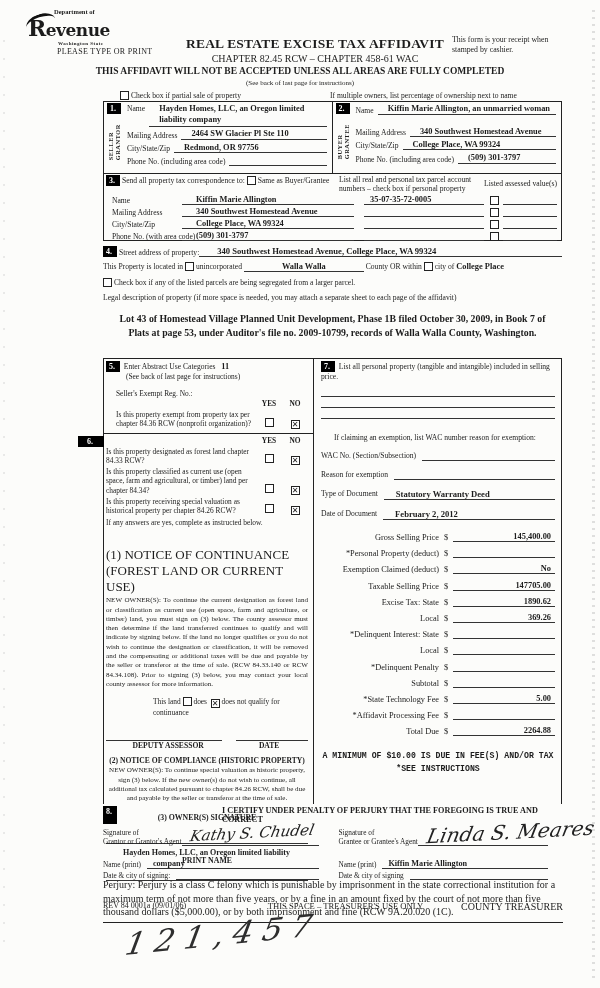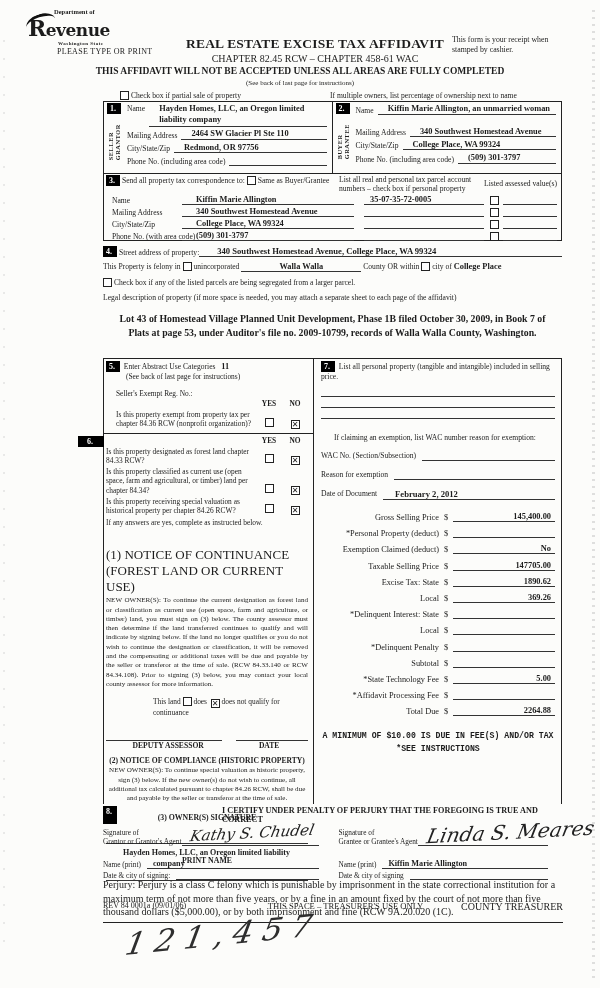--- a/index.html
+++ b/index.html
@@ -268,21 +268,21 @@
     </div>
   </div>
 
   <div class="sec4">
     <div class="s4row1">
       <span class="badge">4.</span>&nbsp;
       <span>Street address of property:</span>
       <span class="street-val">340 Southwest Homestead Avenue, College Place, WA  99324</span>
     </div>
     <div class="s4row2">
-      <span>This Property is felony in</span>
+      <span>This Property is located in</span>
       <span class="cb"></span>
       <span>unincorporated</span>
       <span class="county">Walla Walla</span>
       <span>County OR  within</span>
       <span class="cb"></span>
       <span>city of</span>
       <span class="val">College Place</span>
     </div>
     <div class="s4row3">
       <span class="cb"></span>
@@ -380,20 +380,24 @@
       <div class="exempt-note">If claiming an exemption, list WAC number reason for exemption:</div>
       <div class="inline-field">
         <span>WAC No. (Section/Subsection)</span>
         <span class="u"></span>
       </div>
       <div class="inline-field">
         <span>Reason for exemption</span>
         <span class="u"></span>
       </div>
       <div class="inline-field">
+        <span>Type of Document</span>
+        <span class="u valtxt">Statutory Warranty Deed</span>
+      </div>
+      <div class="inline-field">
         <span>Date of Document</span>
         <span class="u valtxt">February 2, 2012</span>
       </div>
 
       <div class="money">
         <div class="mrow">
           <span class="ml">Gross Selling Price</span>
             <span class="md">$</span>
             <span class="mv">145,400.00</span>
         </div>

